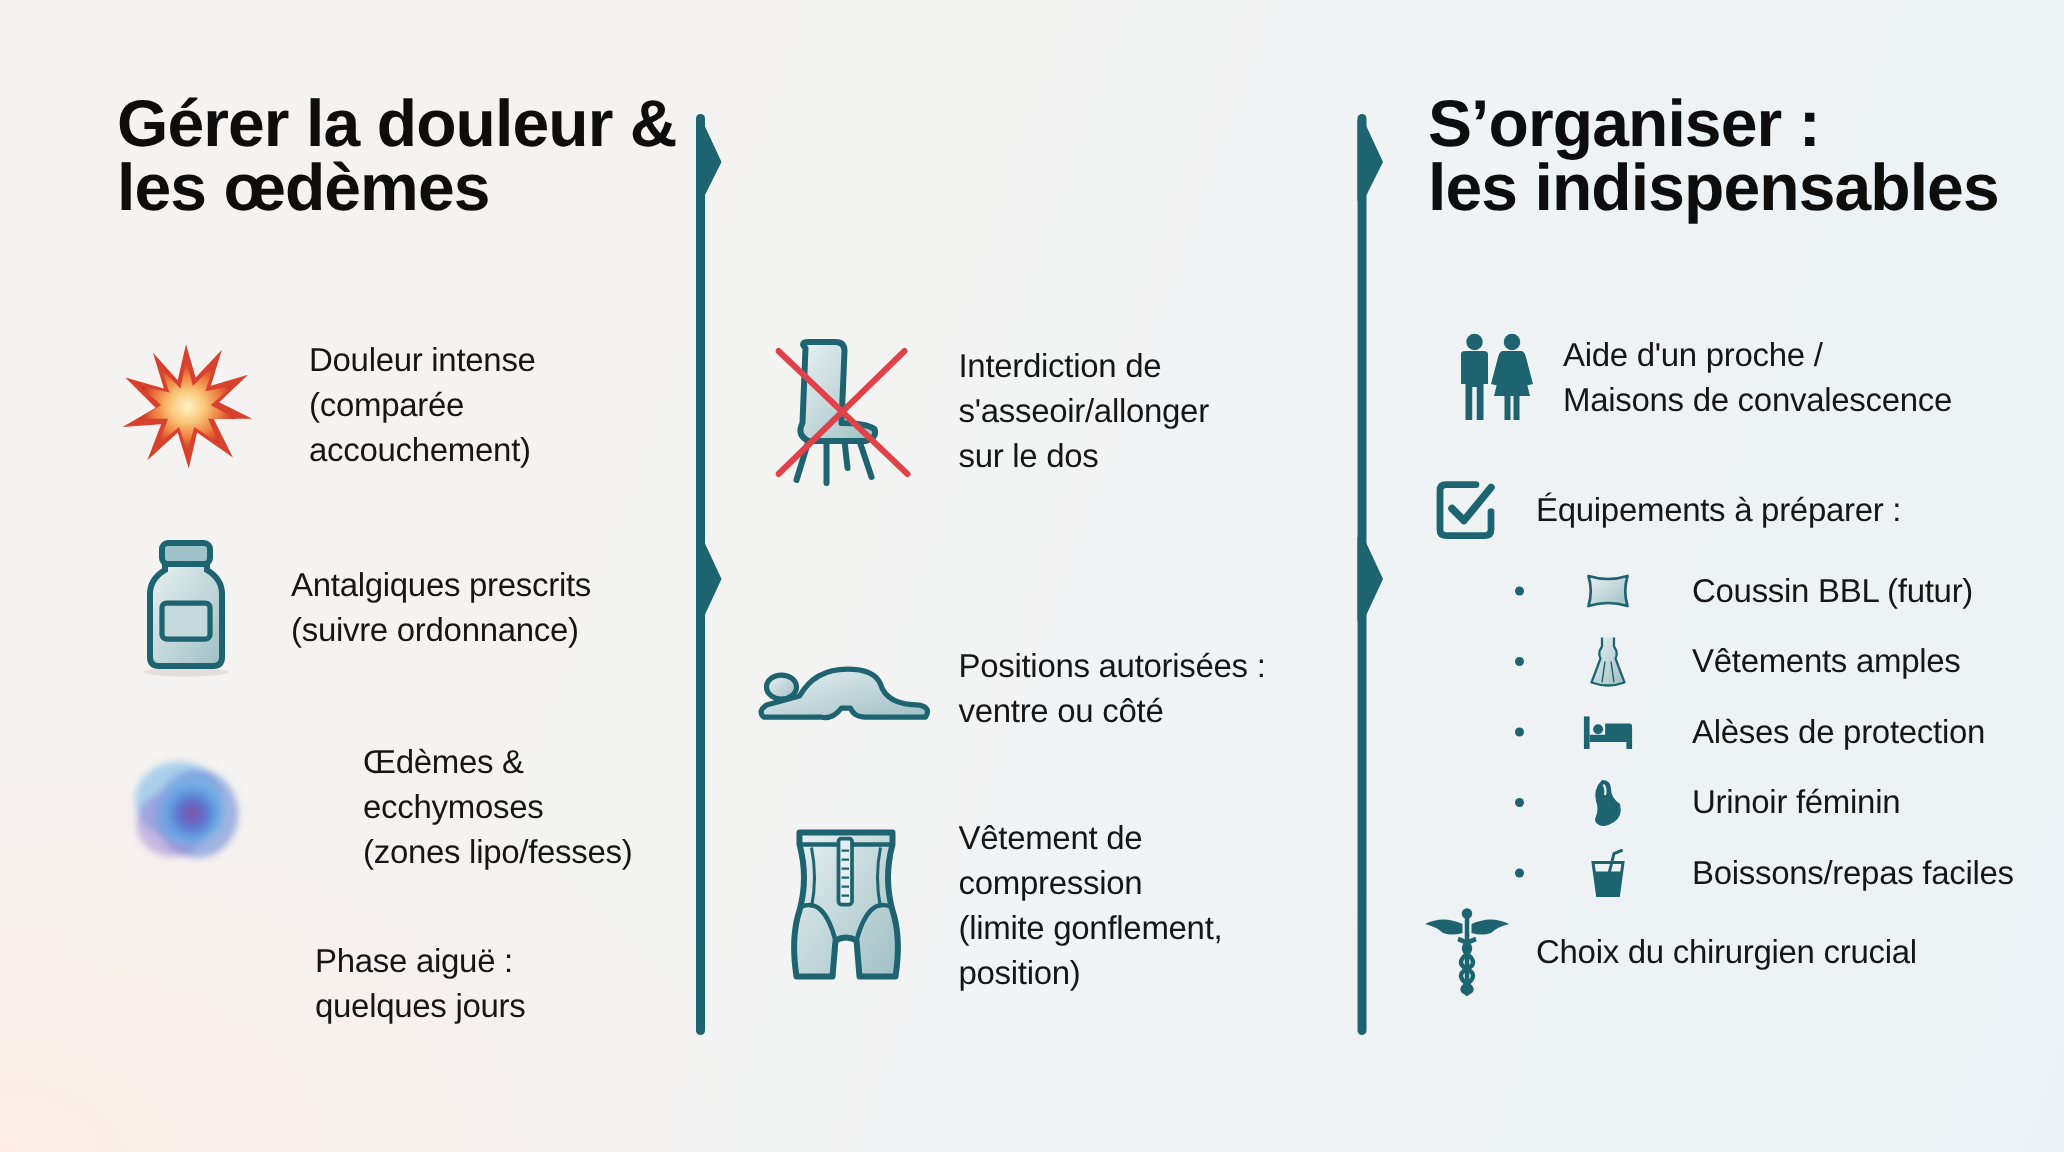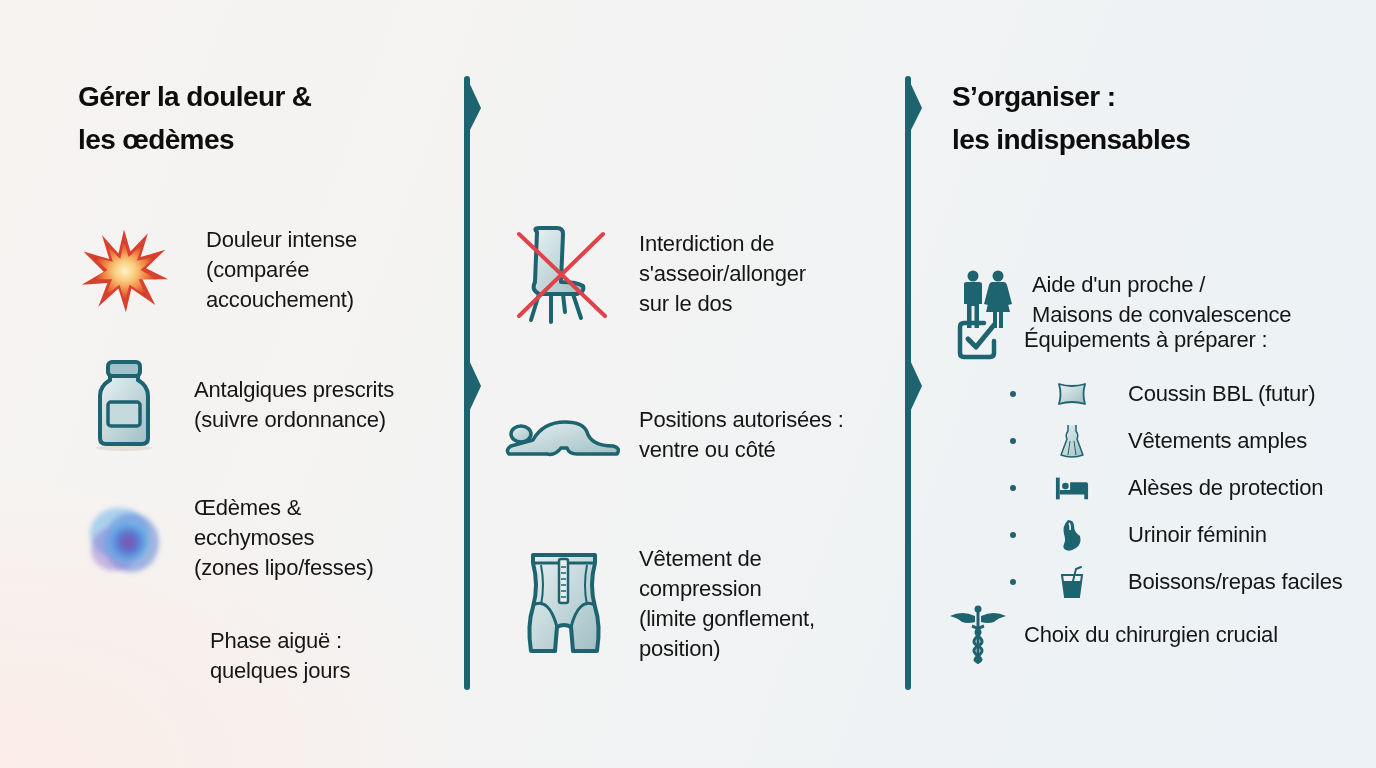--- a/index.html
+++ b/index.html
@@ -11,22 +11,22 @@
       radial-gradient(ellipse 700px 420px at 0% 100%, #fbece6 0%, rgba(251,236,230,0) 70%),
       linear-gradient(110deg, #f6f3f1 0%, #f3f3f3 45%, #eef2f4 75%, #ebf2f5 100%);
     position: relative;
   }
   .col { position: absolute; top: 0; height: 768px; }
   .col-1 { left: 78px; width: 380px; }
   .col-2 { left: 503px; width: 390px; }
   .col-3 { left: 952px; width: 410px; }
 
   .heading {
-    position: absolute; top: 75px; left: 0;
-    font-weight: 700; font-size: 28px; line-height: 43px;
+    position: absolute; top: 61px; left: 0;
+    font-weight: 700; font-size: 44px; line-height: 43px;
     letter-spacing: -0.6px; color: #0d0d0d;
   }
 
   .item { position: absolute; display: flex; align-items: center; }
   .item .ic { flex: 0 0 auto; display: flex; align-items: center; justify-content: center; }
   .item .tx { font-size: 22px; line-height: 30px; color: #161616; letter-spacing: -0.2px; }
 
   .divider { position: absolute; top: 76px; width: 7px; height: 614px; }
   .divider svg { display: block; overflow: visible; }
 
@@ -91,21 +91,21 @@
         <path d="M18 18 L46 18 L46 22 Q56 28 56 38 L56 80 Q56 86 50 86 L14 86 Q8 86 8 80 L8 38 Q8 28 18 22 Z" fill="url(#tealFill)" stroke="#1d6470" stroke-width="4"></path>
         <rect x="16" y="44" width="32" height="24" rx="3" fill="#c6d9dc" stroke="#1d6470" stroke-width="3.5"></rect>
       </svg>
     </span>
     <div class="tx">
       <div>Antalgiques prescrits</div>
       <div>(suivre ordonnance)</div>
     </div>
   </div>
 
-  <div class="item" style="top:490px;left:0;">
+  <div class="item" style="top:490px;left:0;gap:48px;">
     <span class="ic" style="width:116px;height:96px;justify-content:flex-start;">
       <svg width="92" height="92" viewBox="0 0 100 100" filter="url(#blur3)">
         <ellipse cx="45" cy="45" rx="32" ry="28" fill="#6fb5e8" opacity="0.55"></ellipse>
         <ellipse cx="58" cy="55" rx="30" ry="32" fill="#5a7fd6" opacity="0.55"></ellipse>
         <ellipse cx="40" cy="62" rx="26" ry="24" fill="#8a70d0" opacity="0.45"></ellipse>
         <circle cx="52" cy="52" r="26" fill="url(#bruise)"></circle>
       </svg>
     </span>
     <div class="tx">
       <div>Œdèmes &amp;</div>
@@ -144,21 +144,21 @@
         <line x1="86" y1="10" x2="2" y2="92" stroke="#e0424a" stroke-width="4" stroke-linecap="round"></line>
       </svg>
     </span>
     <div class="tx">
       <div>Interdiction de</div>
       <div>s'asseoir/allonger</div>
       <div>sur le dos</div>
     </div>
   </div>
 
-  <div class="item" style="top:405px;left:0;align-items:flex-end;">
+  <div class="item" style="top:429px;left:0;align-items:flex-end;">
     <span class="ic" style="width:136px;height:60px;justify-content:flex-start;">
       <svg width="120" height="50" viewBox="0 0 120 50">
         <ellipse cx="18" cy="24" rx="10" ry="8" fill="url(#tealFill)" stroke="#1d6470" stroke-width="3.5"></ellipse>
         <path d="M30 30 Q40 12 62 12 Q80 12 84 22 Q88 36 110 36 Q118 38 114 44 L74 44 Q66 44 64 38 L58 38 Q52 46 44 44 L6 44 Q2 40 8 36 Z" fill="url(#tealFill)" stroke="#1d6470" stroke-width="3.5" stroke-linejoin="round"></path>
       </svg>
     </span>
     <div class="tx">
       <div>Positions autorisées :</div>
       <div>ventre ou côté</div>
     </div>
@@ -193,21 +193,21 @@
     <polygon points="0,282 4,282 17,310 4,338 0,338" fill="#1d6470"></polygon>
   </svg>
 </div>
 
 <section class="col col-3">
   <h2 class="heading">
     <span>S’organiser :</span><br>
     <span>les indispensables</span>
   </h2>
 
-  <div class="item" style="top:220px;left:8px;margin-top:48px;">
+  <div class="item" style="top:220px;left:18px;">
     <span class="ic" style="width:72px;height:64px;justify-content:flex-start;">
       <svg width="54" height="60" viewBox="0 0 54 60">
         <g fill="#1d6470">
           <circle cx="13" cy="6" r="5.5"></circle>
           <path d="M4 14 Q4 12 7 12 L19 12 Q22 12 22 14 L22 34 L19 34 L19 58 L14.5 58 L14.5 36 L11.5 36 L11.5 58 L7 58 L7 34 L4 34 Z"></path>
           <circle cx="38" cy="6" r="5.5"></circle>
           <path d="M32 12 L44 12 Q46 12 47 15 L52 34 L48 35 L46 26 L50 42 L43 42 L43 58 L39 58 L39 42 L37 42 L37 58 L33 58 L33 42 L26 42 L30 26 L28 35 L24 34 L29 15 Q30 12 32 12 Z"></path>
         </g>
       </svg>
     </span>

